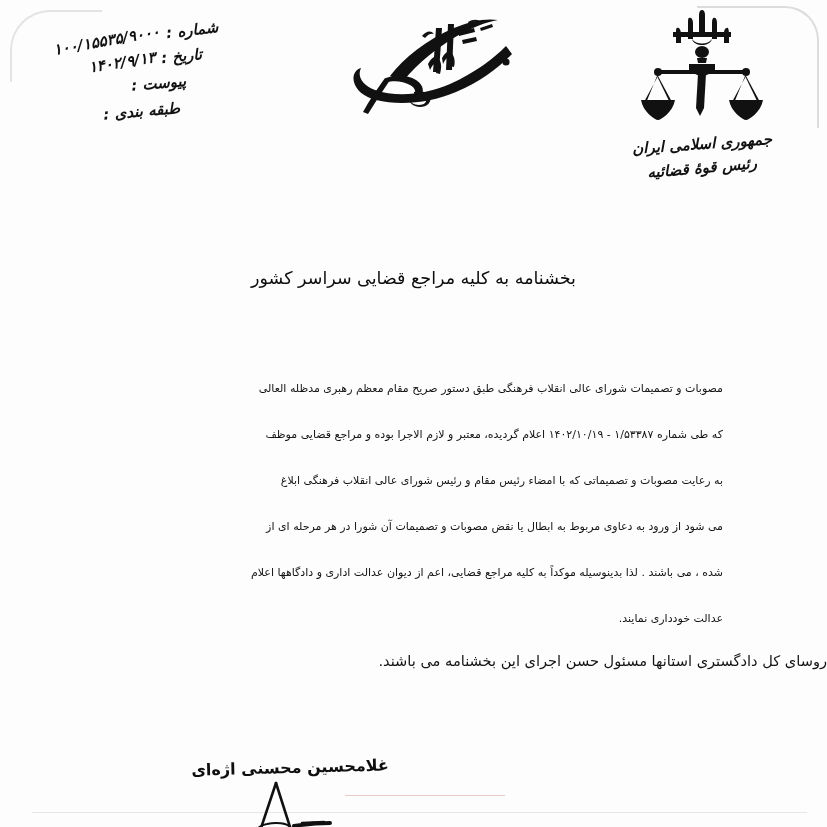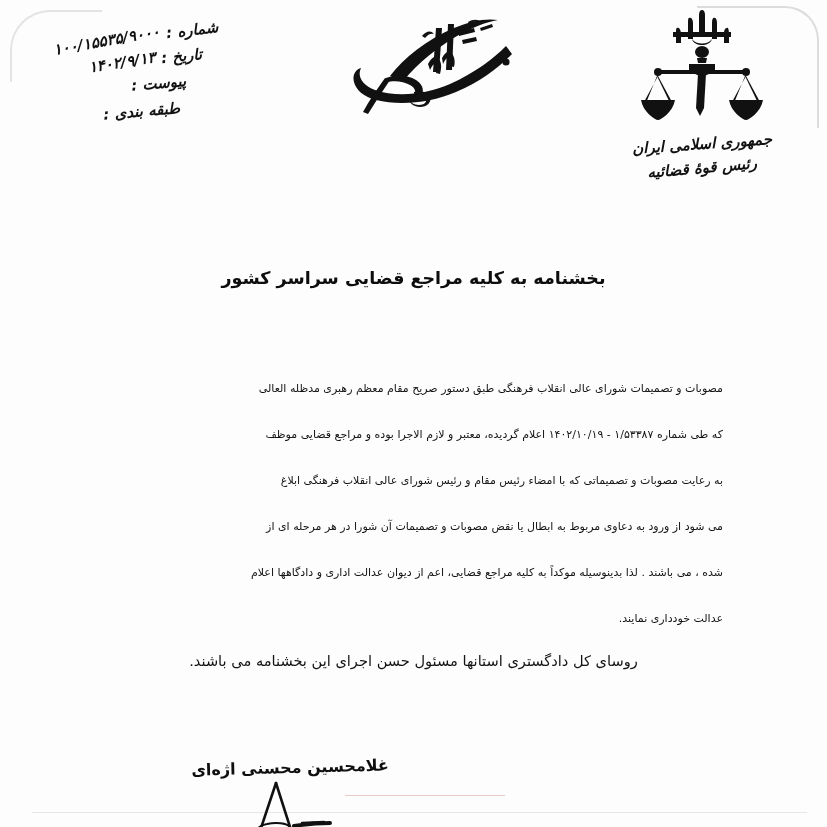--- a/index.html
+++ b/index.html
@@ -118,21 +118,21 @@
     transform:rotate(-4deg);
   }
   .emblem-line.l2{font-size:15px;margin-top:6px;transform:rotate(-5deg);}
 
   
   .doc-title{
     position:absolute;
     top:268px;left:0;right:0;
     text-align:center;
     font-size:17.5px;
-    font-weight:700;
+    font-weight:400;
     color:#0d0d0d;
     letter-spacing:-0.2px;
     direction:rtl;
   }
 
   
   .body-block{
     position:absolute;
     top:366px;
     left:108px;
@@ -143,21 +143,21 @@
   .body-line{
     font-size:11px;
     line-height:46px;
     color:#131313;
     white-space:nowrap;
     letter-spacing:-0.1px;
   }
   .closing{
     position:absolute;
     top:652px;left:0;right:0;
-    text-align:center;
+    text-align:right;
     direction:rtl;
     font-size:14.6px;
     color:#131313;
     letter-spacing:-0.1px;
   }
 
   
   .signature{
     position:absolute;
     top:758px;left:160px;

